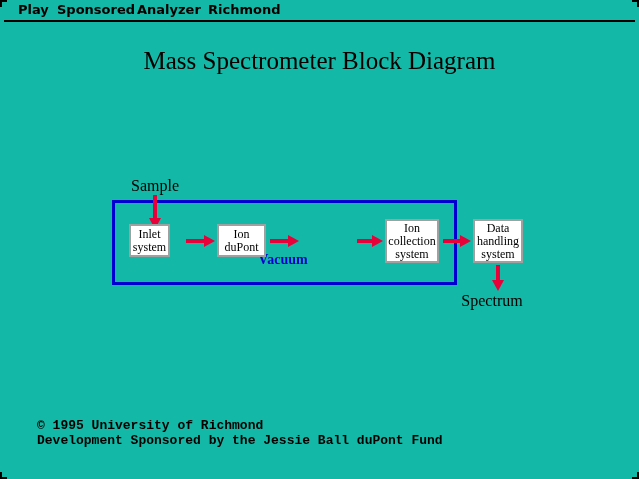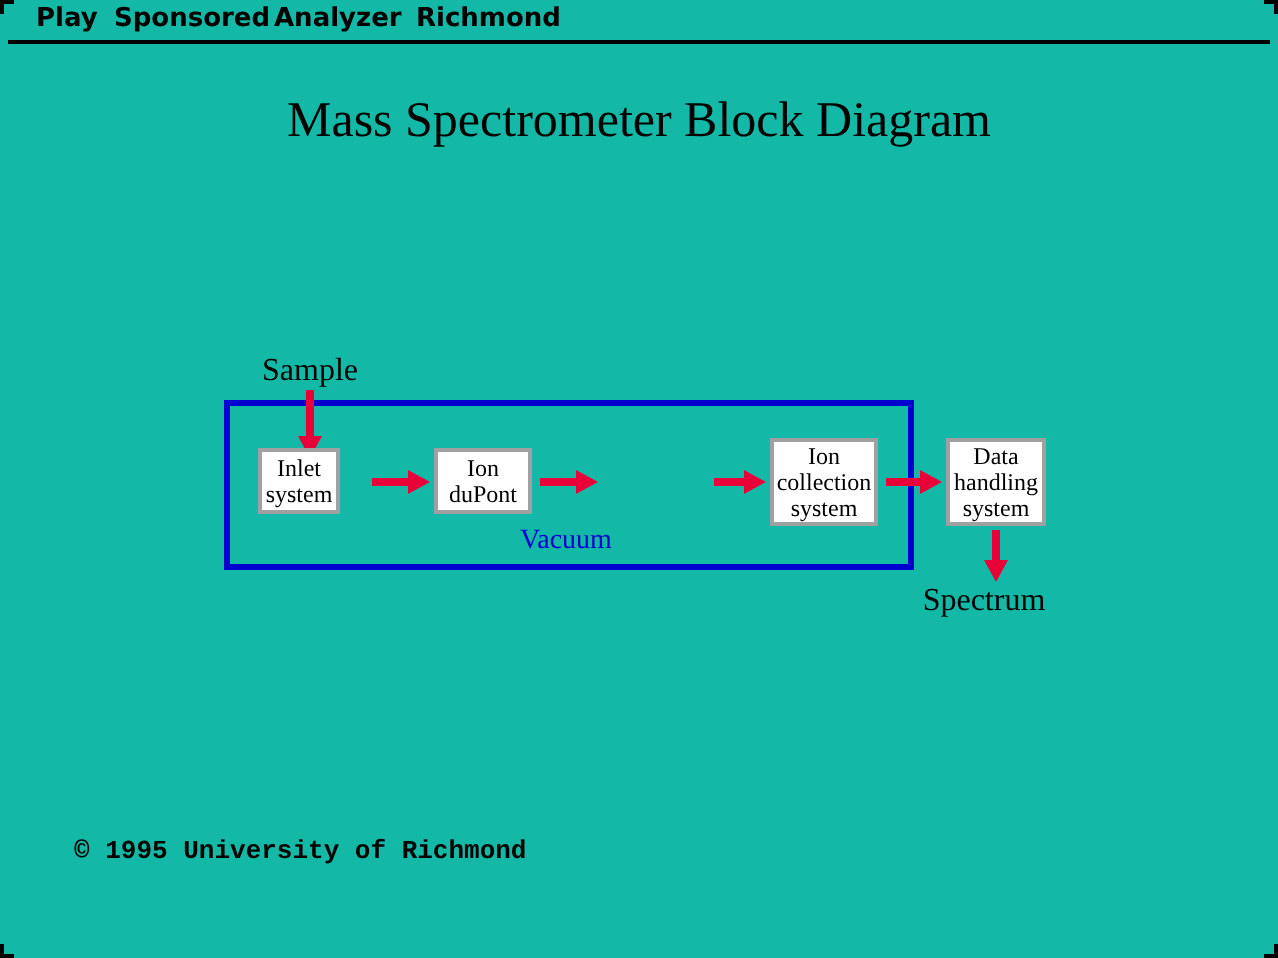--- a/index.html
+++ b/index.html
@@ -79,25 +79,25 @@
     position: absolute;
     left: 112px; top: 200px;
     width: 345px;
     height: 85px;
     border: 3px solid #0000d0;
     box-sizing: border-box;
     background: transparent;
   }
   #vacuum-label {
     position: absolute;
-    left: 240px; top: 263px;
+    left: 240px; top: 252px;
     width: 86px;
     text-align: center;
     font-family: "Liberation Serif", serif;
-    font-weight: normal;
+    font-weight: bold;
     font-size: 14px;
     line-height: 16px;
     color: #0000d0;
   }
 
   
   .block {
     position: absolute;
     border: 2px solid #a0a0a0;
     background: #ffffff;
@@ -272,15 +272,16 @@
 
     <div class="arrow-v" id="arrow-data-to-spectrum">
       <div class="shaft"></div>
       <div class="head"></div>
     </div>
 
   </div>
 
   <div id="footer">
     <div>© 1995 University of Richmond</div>
+    <div>Development Sponsored by the Jessie Ball duPont Fund</div>
   </div>
 
 </div>
 
 </body></html>

